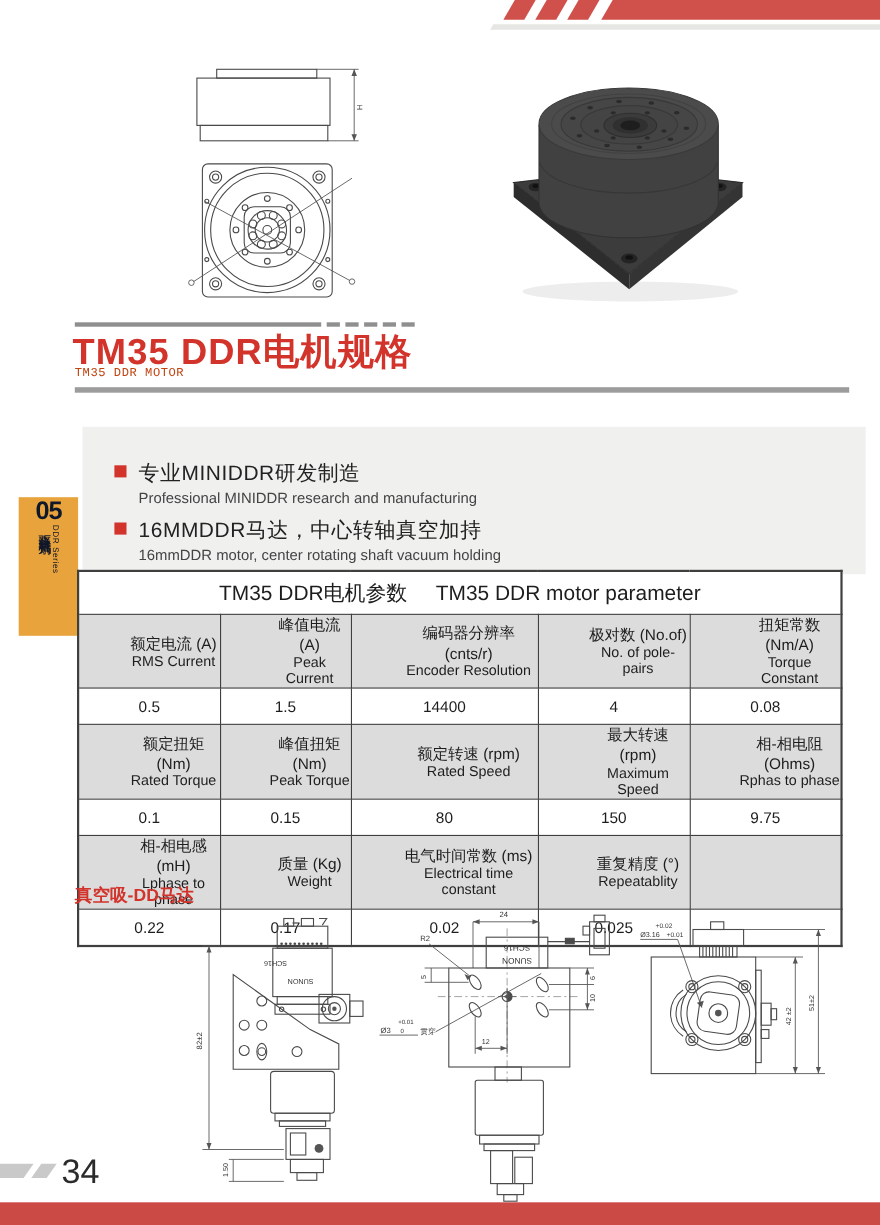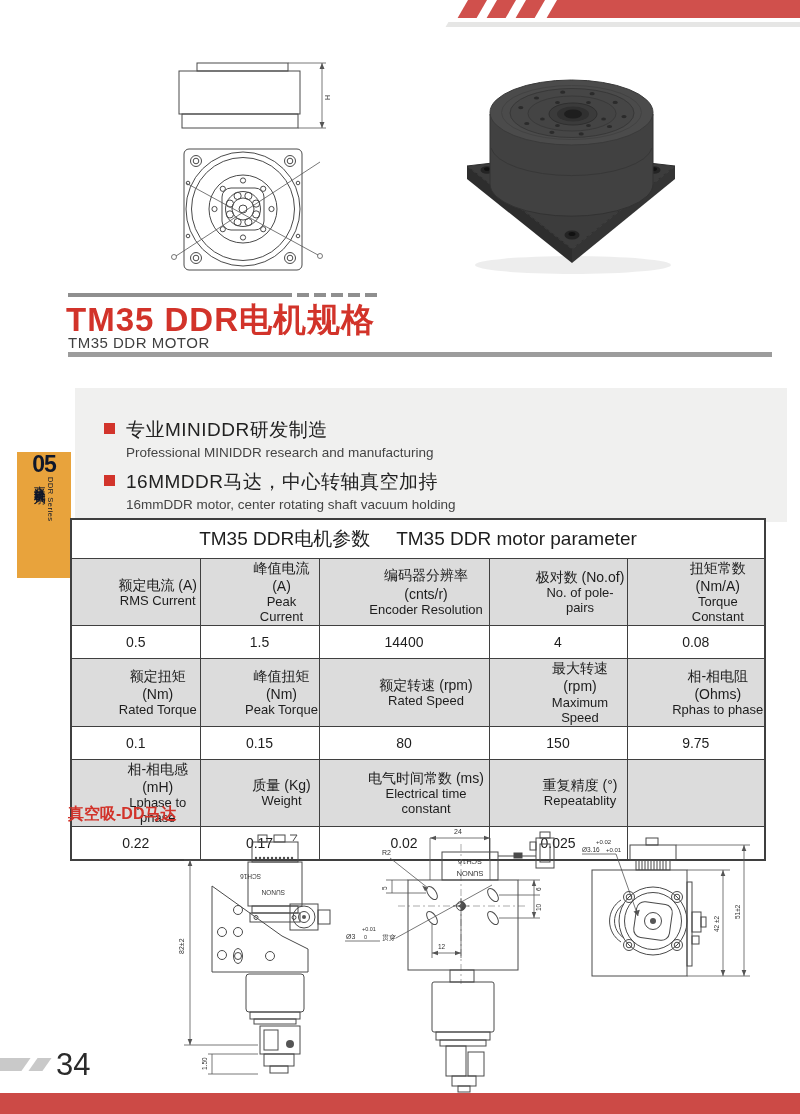--- a/index.html
+++ b/index.html
@@ -9,21 +9,21 @@
 
   
   .stripe{position:absolute;top:0;height:18px;background:#D0504C;transform:skewX(-30deg);transform-origin:top left;}
   .under-line{position:absolute;left:447px;top:22px;width:360px;height:5px;background:#E6E6E5;transform:skewX(-30deg);}
 
   
   .bar-top{position:absolute;left:68px;top:293px;width:224px;height:4px;background:#8F8F8F;}
   .bar-dashes{position:absolute;left:297px;top:293px;display:flex;gap:5px;}
   .bar-dashes span{display:block;width:12px;height:4px;background:#8F8F8F;}
   .page-title{position:absolute;left:66px;top:298px;font-size:33px;font-weight:bold;color:#D2332A;letter-spacing:1px;white-space:nowrap;}
-  .page-subtitle{position:absolute;left:68px;top:334px;font-size:15px;color:#404040;letter-spacing:0.5px;white-space:nowrap;}
+  .page-subtitle{position:absolute;left:68px;top:334px;font-size:11px;color:#c2410c;letter-spacing:0.5px;white-space:nowrap;font-family:Liberation Mono, monospace;}
   .bar-bottom{position:absolute;left:68px;top:352px;width:704px;height:5px;background:#9C9C9C;}
 
   
   .features{position:absolute;left:75px;top:388px;width:686px;height:108px;background:#F0F0EF;padding:13px;}
   .feature{position:relative;margin-left:38px;}
   .feature.f1{margin-top:16px;} .feature.f2{margin-top:9px;}
   .bullet{position:absolute;left:-22px;top:6px;width:11px;height:11px;background:#D2342B;}
   .feat-cn{font-size:19px;color:#222222;letter-spacing:0.5px;}
   .feat-en{font-size:13.5px;color:#444444;margin-top:2px;}
 

